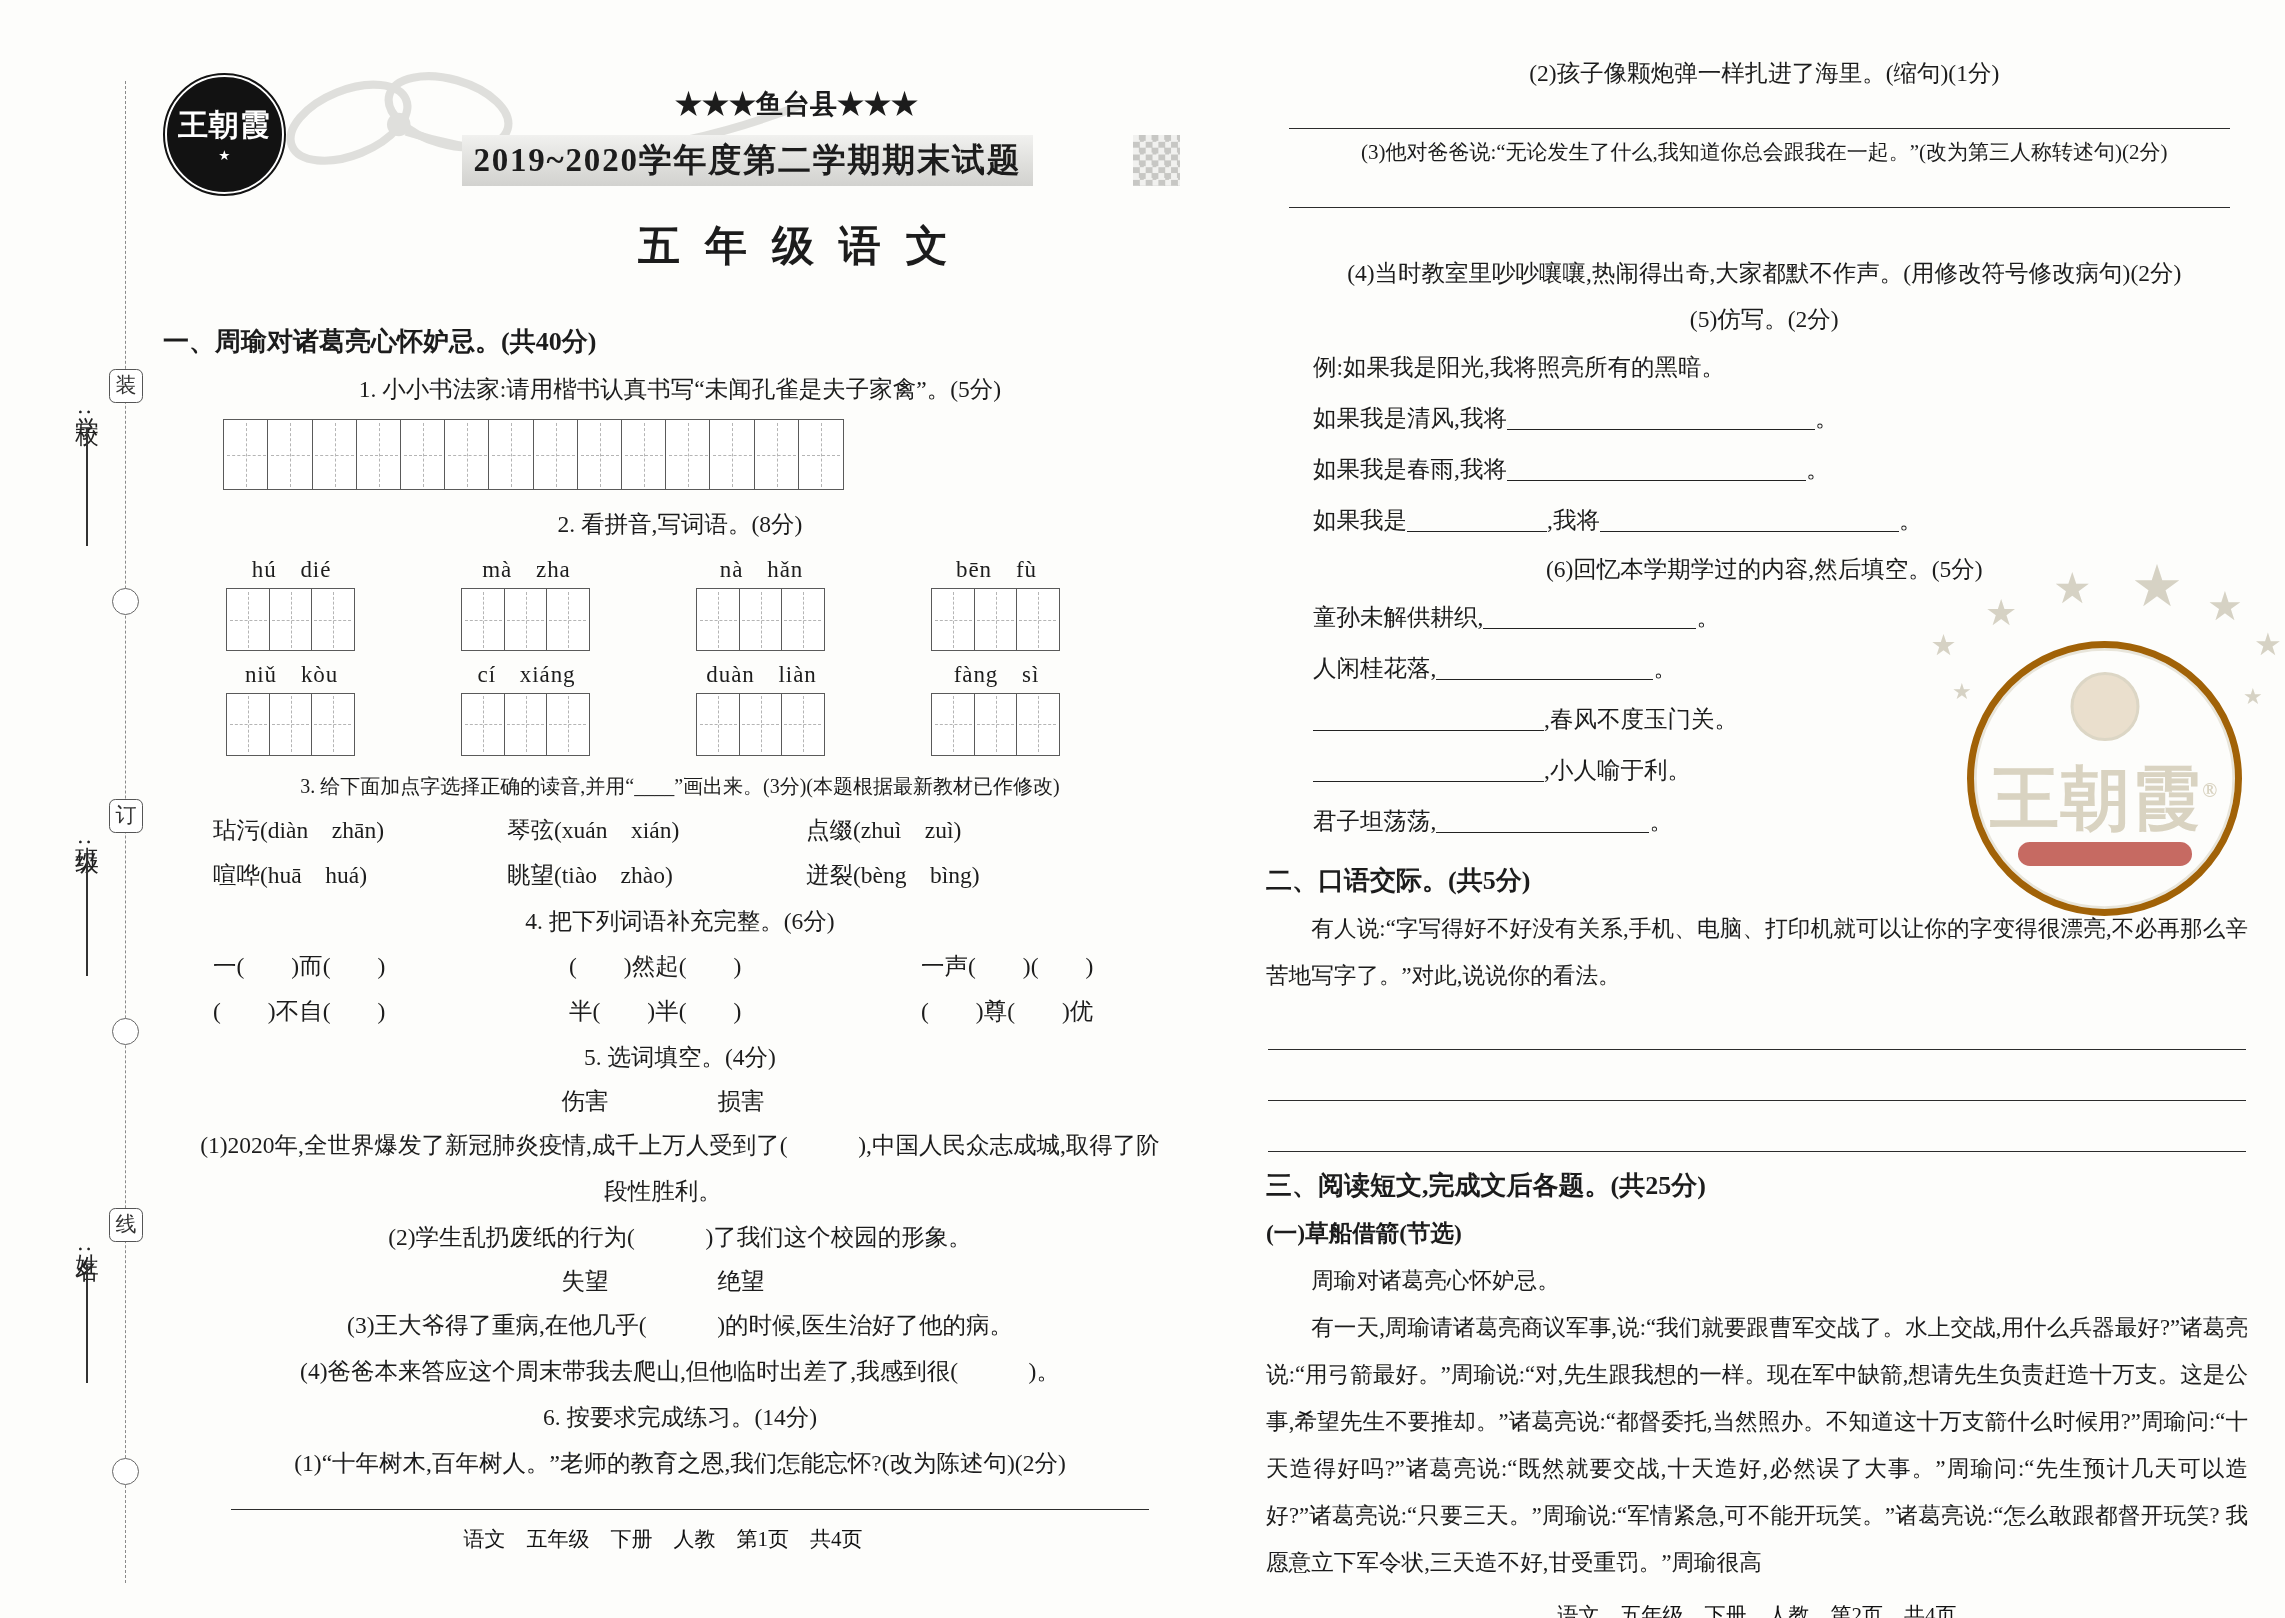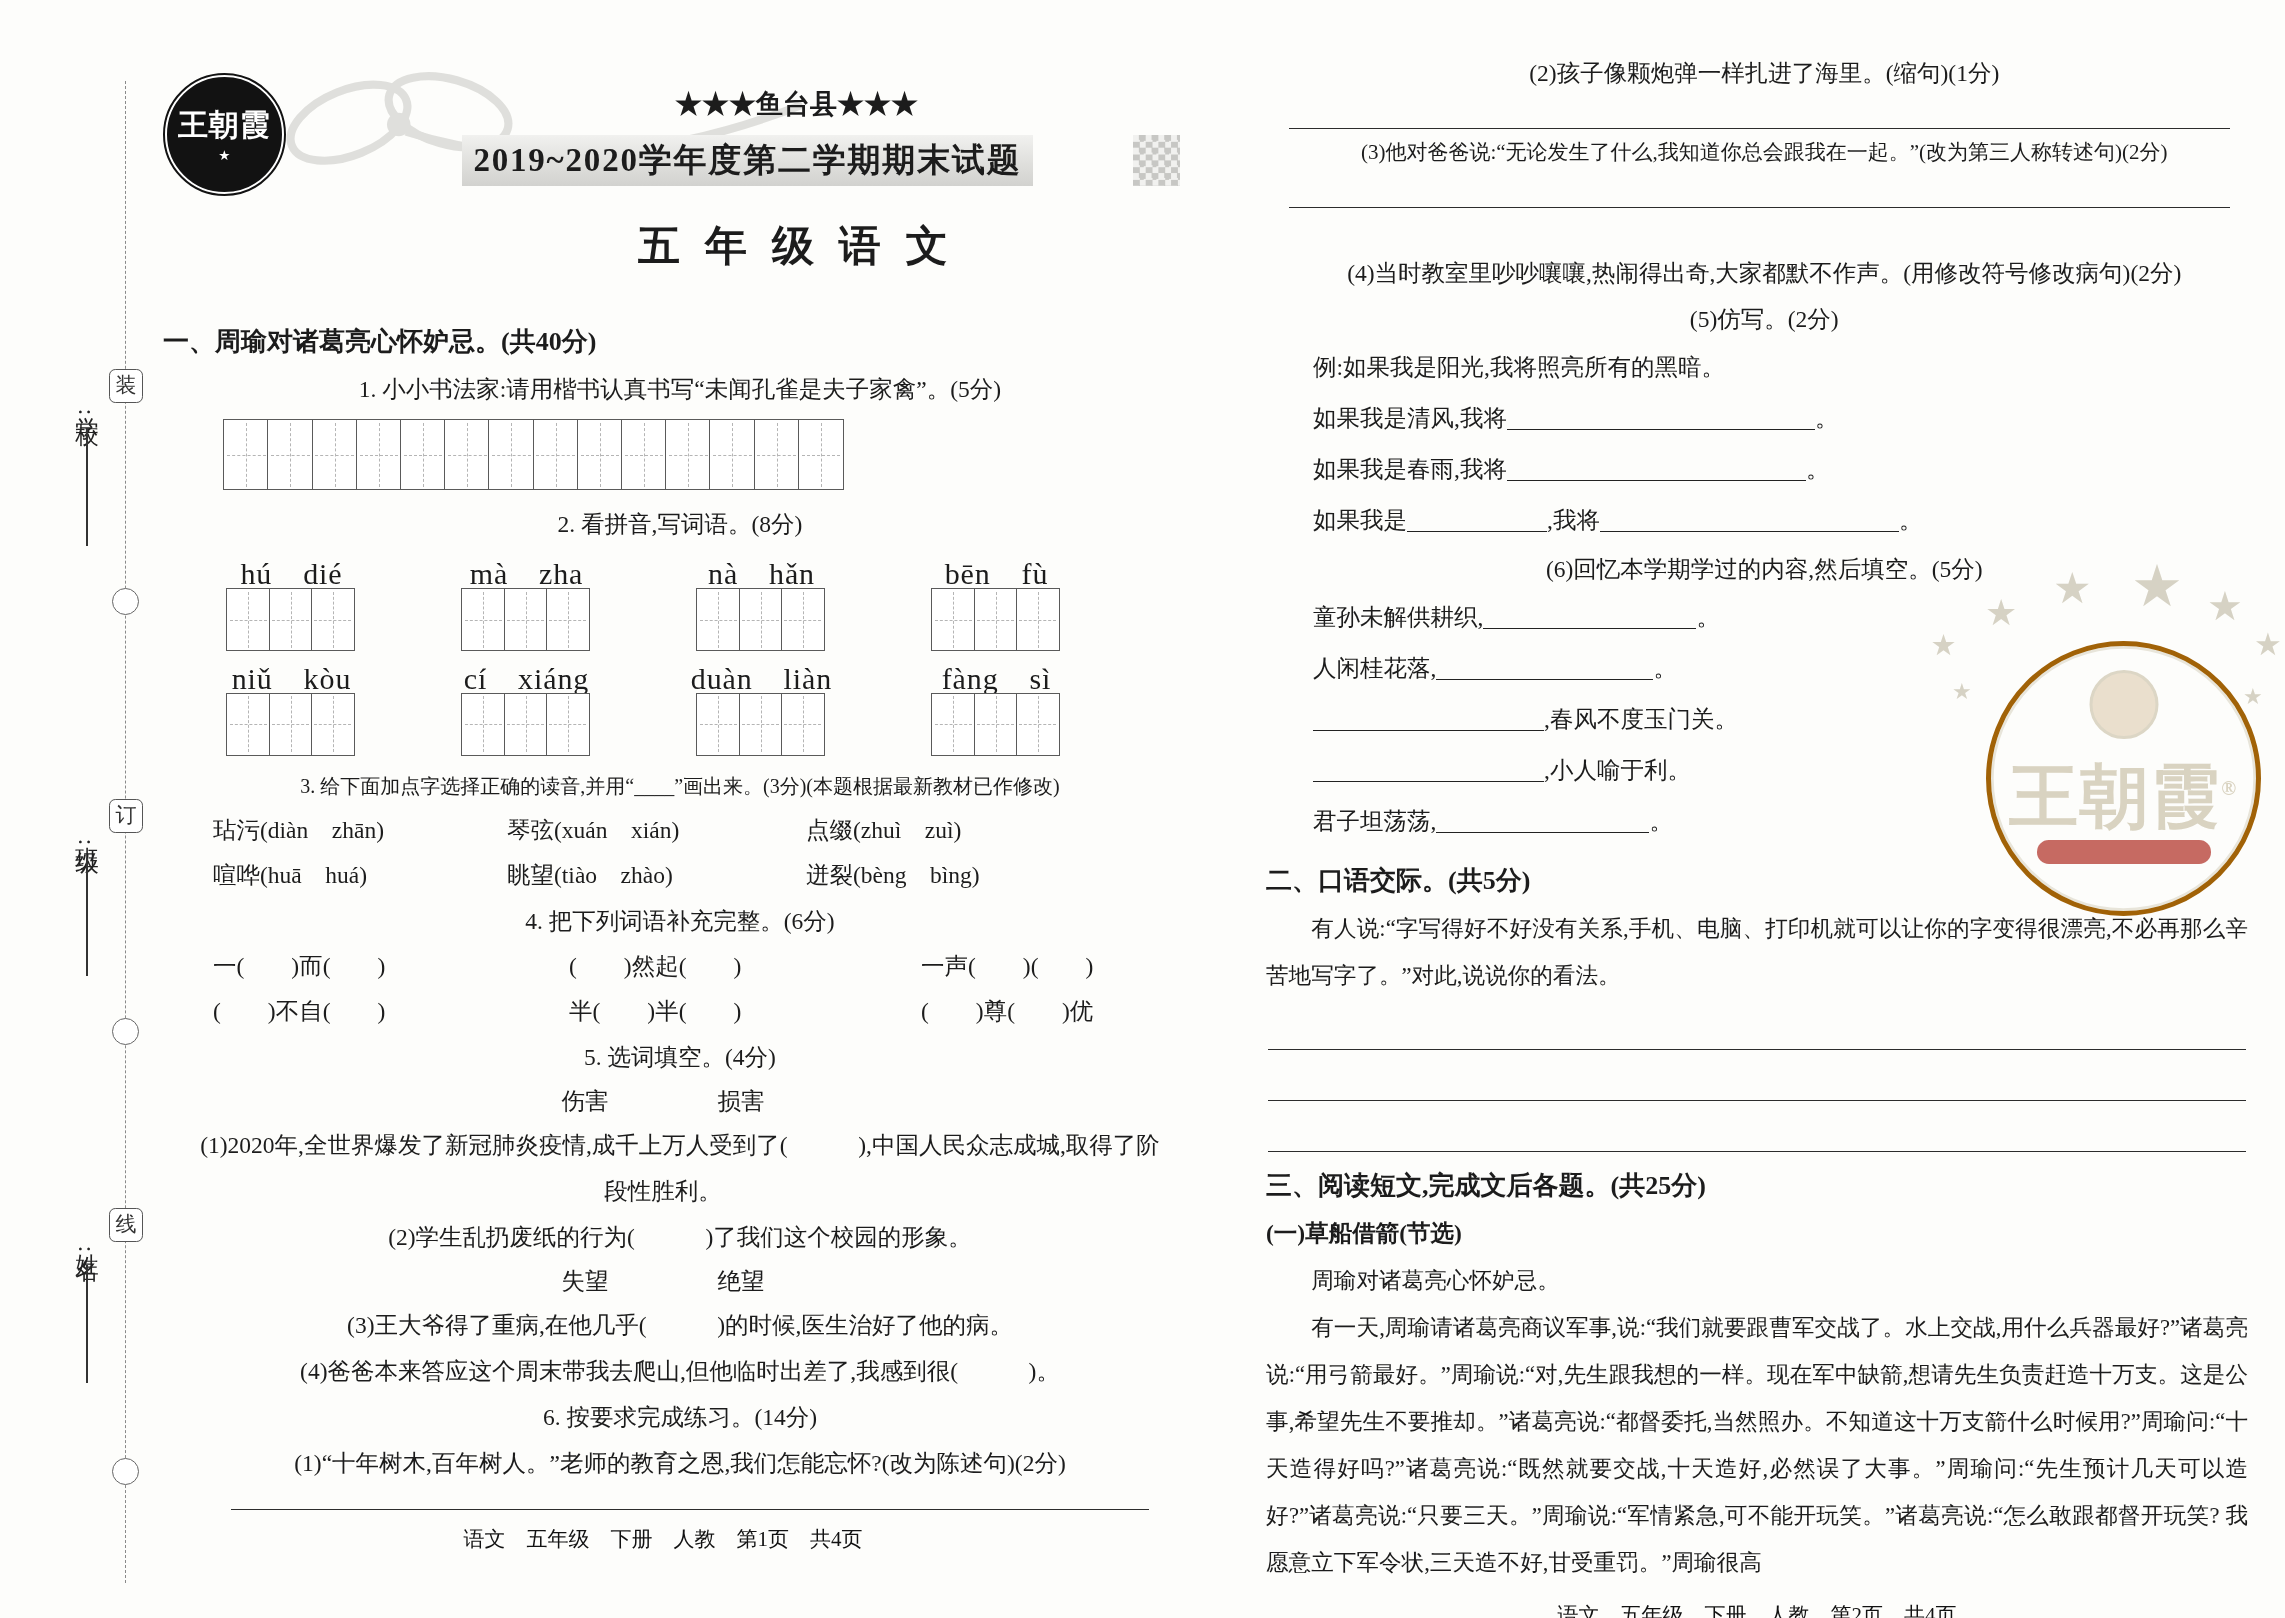--- a/index.html
+++ b/index.html
@@ -58,34 +58,34 @@
   .gap46 { height:42px; }
 
   
   .grid-row { display:flex; margin:7.2px 0 11px 62px; }
   .wcell { width:46px; height:71px; border:1.8px solid #5a5a5a; margin-left:-1.8px; position:relative; background:#fff; }
   .wcell::before { content:""; position:absolute; left:50%; top:2.7px; bottom:2.7px; border-left:1.8px dashed #b5b5b5; }
   .wcell::after  { content:""; position:absolute; top:50%; left:2.7px; right:2.7px; border-top:1.8px dashed #b5b5b5; }
   .pin-row { display:flex; padding-left:56px; gap:90px; margin-top:7.2px; }
   .pin-row.last { margin-bottom:9px; }
   .pin-group { width:145px; text-align:center; }
-  .pin-label { font-size:30px; letter-spacing:0.9px; height:34px;font-family:Liberation Serif, serif; }
+  .pin-label { font-size:23px; letter-spacing:0.9px; height:34px;font-family:Liberation Serif, serif; }
   .pin-box { display:flex; justify-content:center; }
   .pin-box .wcell { width:44px; height:63px; }
 
   .opt-row  { display:grid; grid-template-columns:294px 299px 1fr; padding-left:50px; font-size:23.5px; line-height:45px; }
   .opt-row4 { display:grid; grid-template-columns:312px 308px 1fr; padding-left:50px; font-size:23.5px; line-height:45px;gap:44px; }
 
   .passage-title { text-align:left; font-weight:bold; font-size:23.5px; line-height:47px; }
   .sec-head.mt { margin-top:9px; }
 
   
   .watermark { position:absolute; left:1925px; top:552px; width:371px; height:434px; z-index:0; color:#d6d2c4; }
   .wm-star { position:absolute; }
-  .wm-circle { position:absolute; left:61px; top:89px; width:275px; height:275px; border:5px solid #a16207; border-radius:50%;
+  .wm-circle { position:absolute; left:42px; top:89px; width:275px; height:275px; border:7px solid #a16207; border-radius:50%;
                box-shadow:inset 0 0 0 2.7px #e8e5da; background:rgba(255,255,255,.0); }
   .wm-portrait { position:absolute; left:50%; top:23.5px; transform:translateX(-50%); width:69px; height:69px; border-radius:50%;
                  background:#ead e; background:#eadfcd; border:3.6px solid #dcd6c5; }
   .wm-brand { position:absolute; top:105px; width:100%; text-align:center; font-size:69px; font-weight:bold; color:#d9d3c1; letter-spacing:1.8px; }
   .wm-reg { font-size:20px; vertical-align:25px; color:#d9d3c1; }
   .wm-ribbon { position:absolute; left:50%; transform:translateX(-50%); top:194px; width:174px; height:23.5px;
                background:#b8453c; border-radius:11.8px; opacity:.8; }
 </style>
 </head>
 <body>

